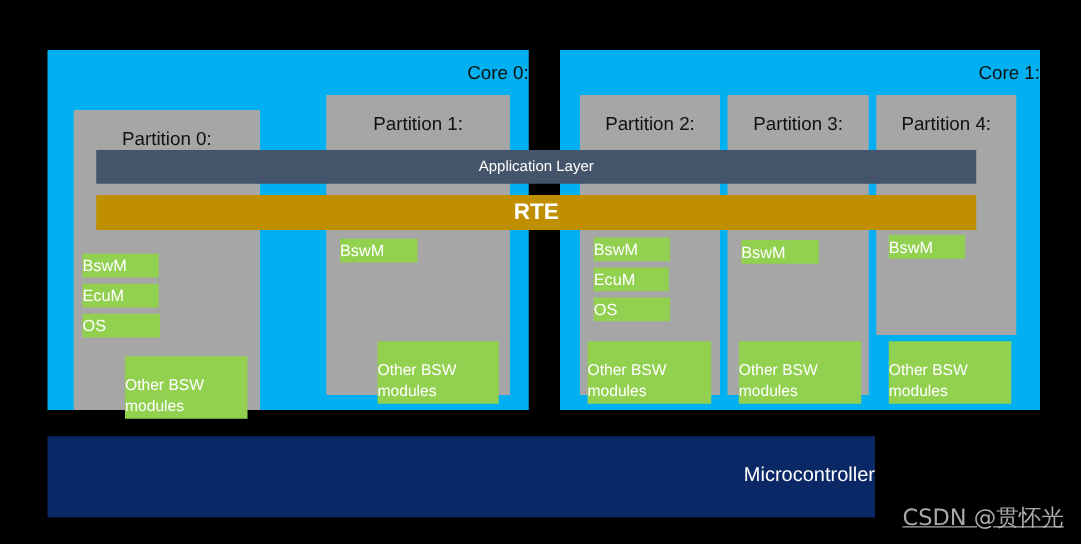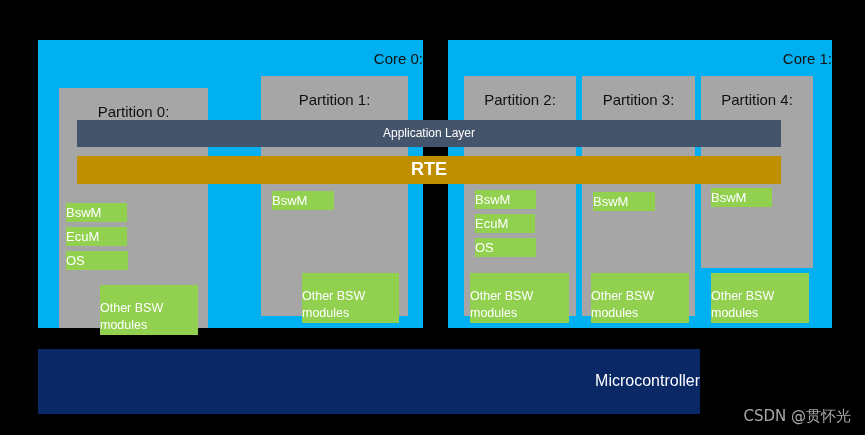--- a/index.html
+++ b/index.html
@@ -81,22 +81,23 @@
     font-size: 16px;
     line-height: 64px;
     text-align: right;
     margin-top: 20px;
   }
   .watermark {
     position: absolute;
     right: 14px;
     bottom: 9px;
     color: var(--watermark-text, #A9A9A9);
-    font-size: 15px;
+    font-size: 18px;
     font-family: "DejaVu Sans", sans-serif;
+    text-decoration: underline;
   }
 </style>
 </head>
 <body>
 
 <div class="stage">
 
   <div class="core" style="left:38px; top:40px; width:385px; height:288px;">
     <div class="core-label">Core 0:</div>
 

